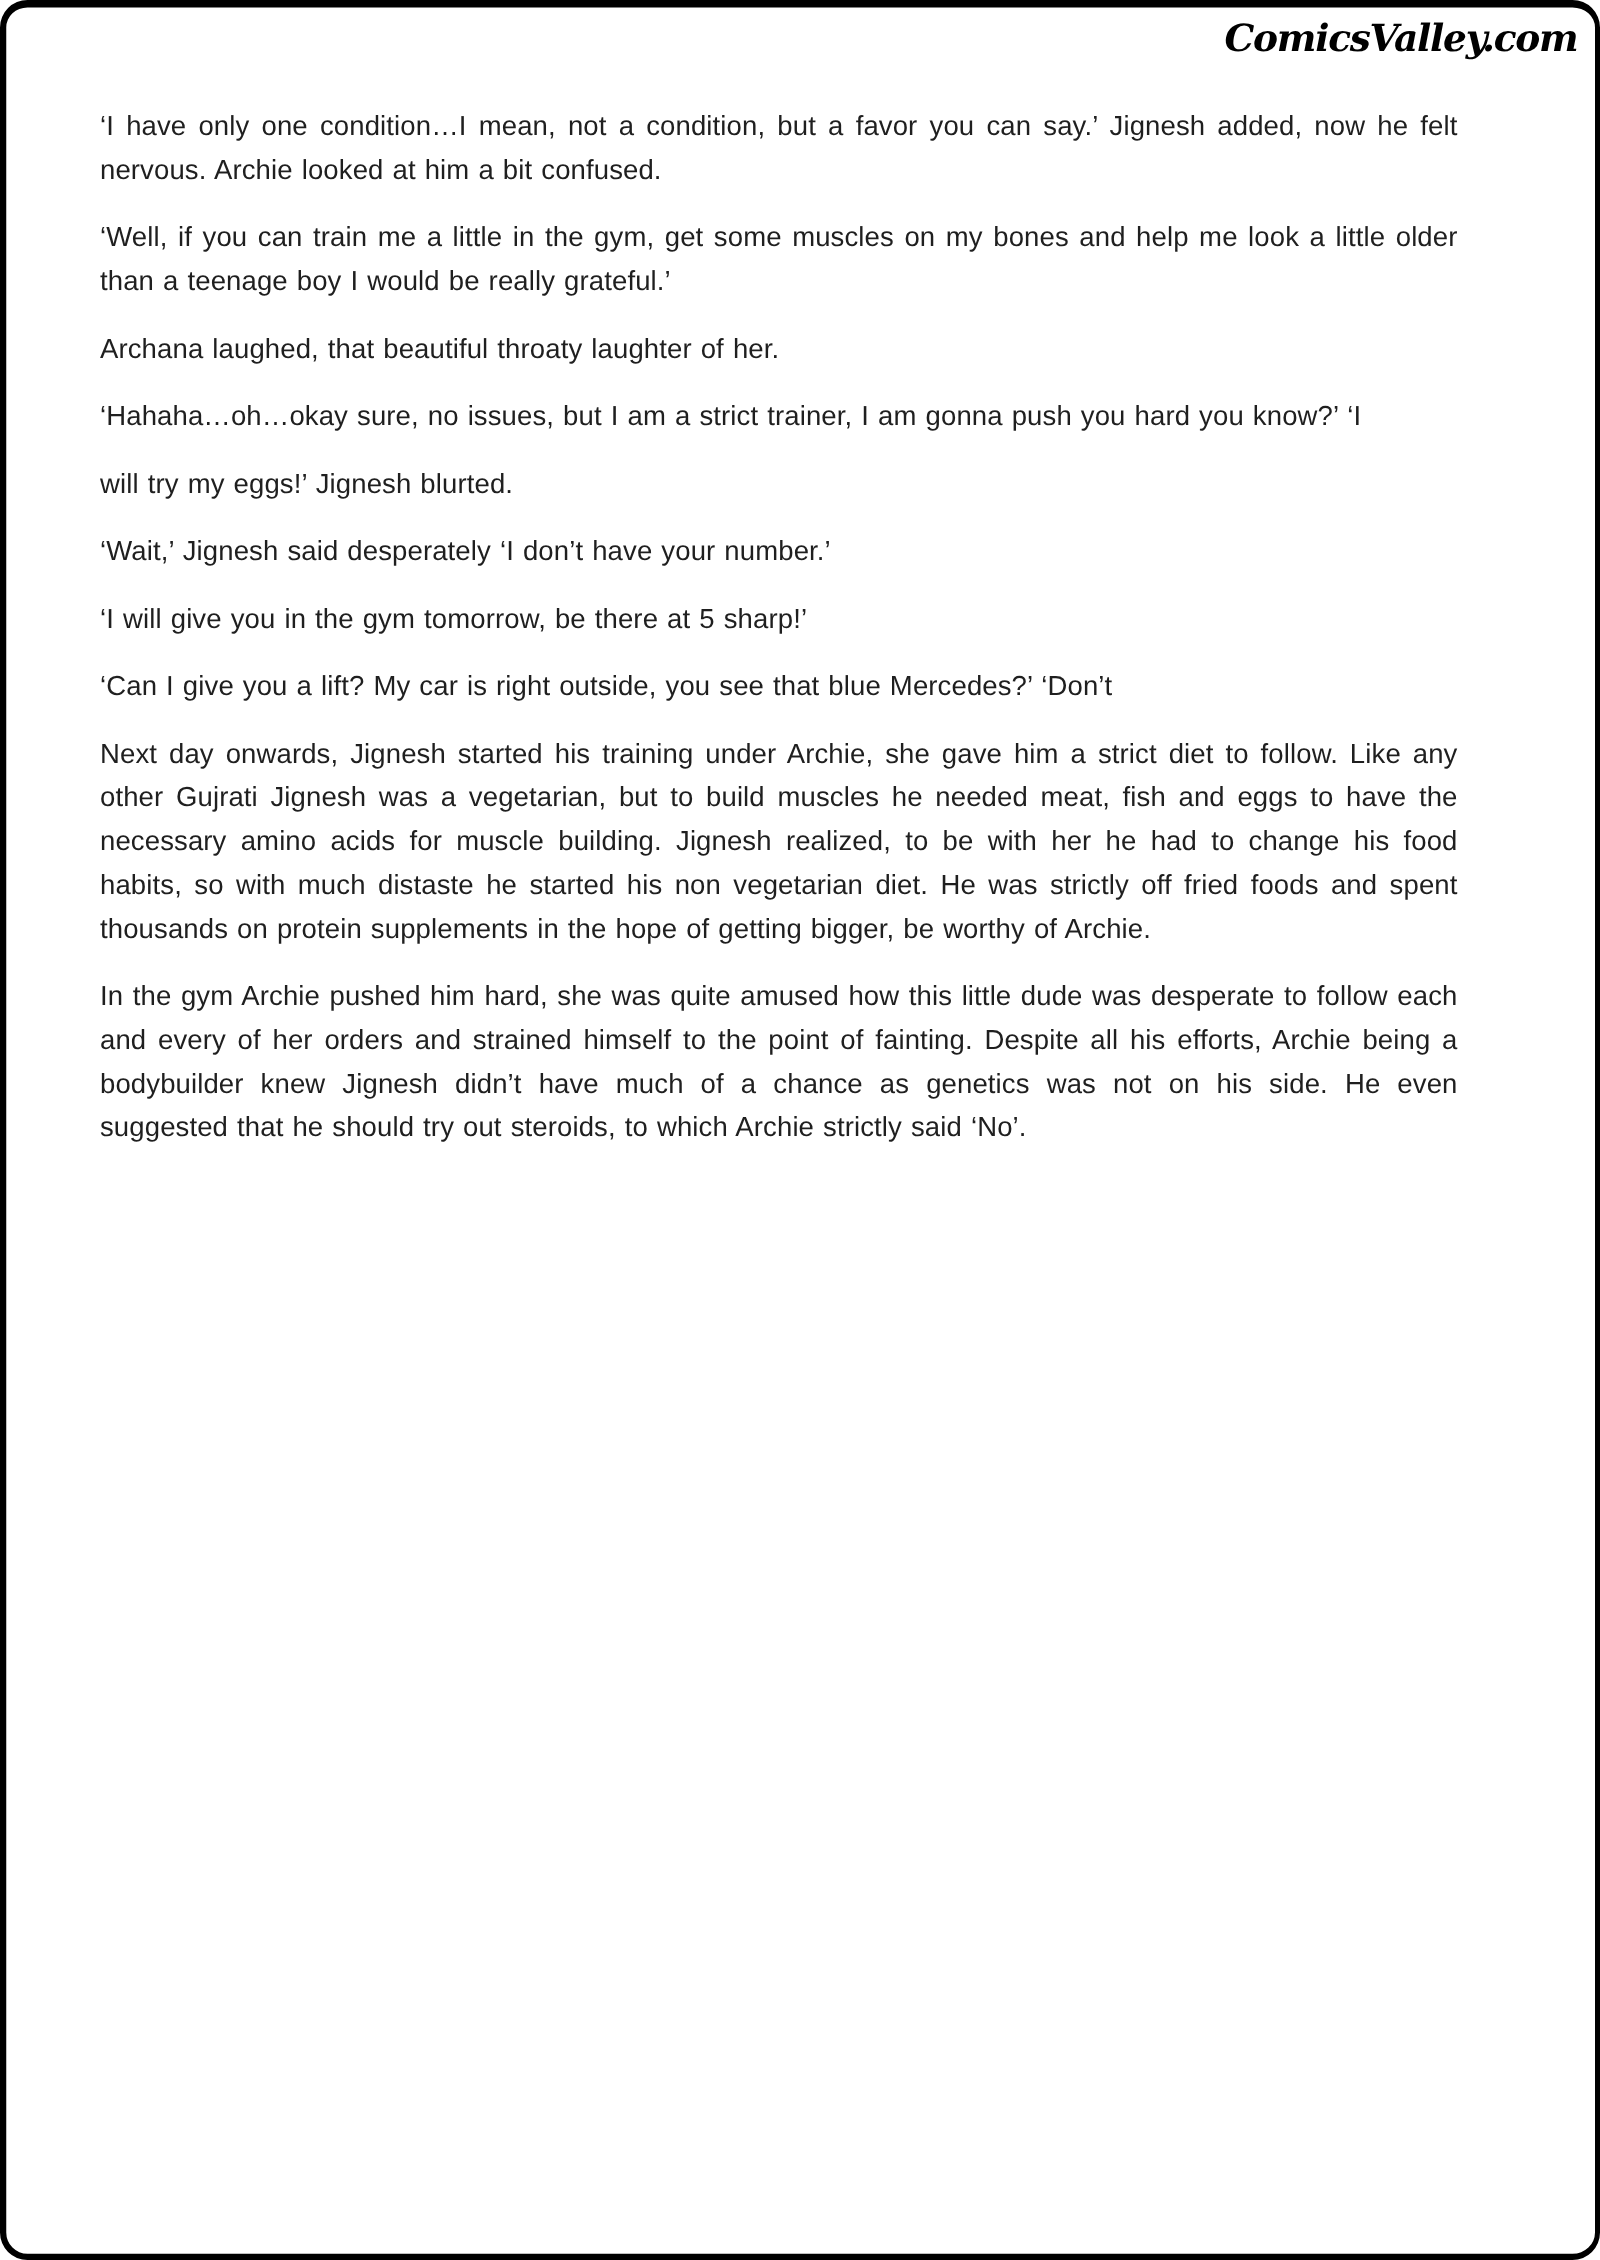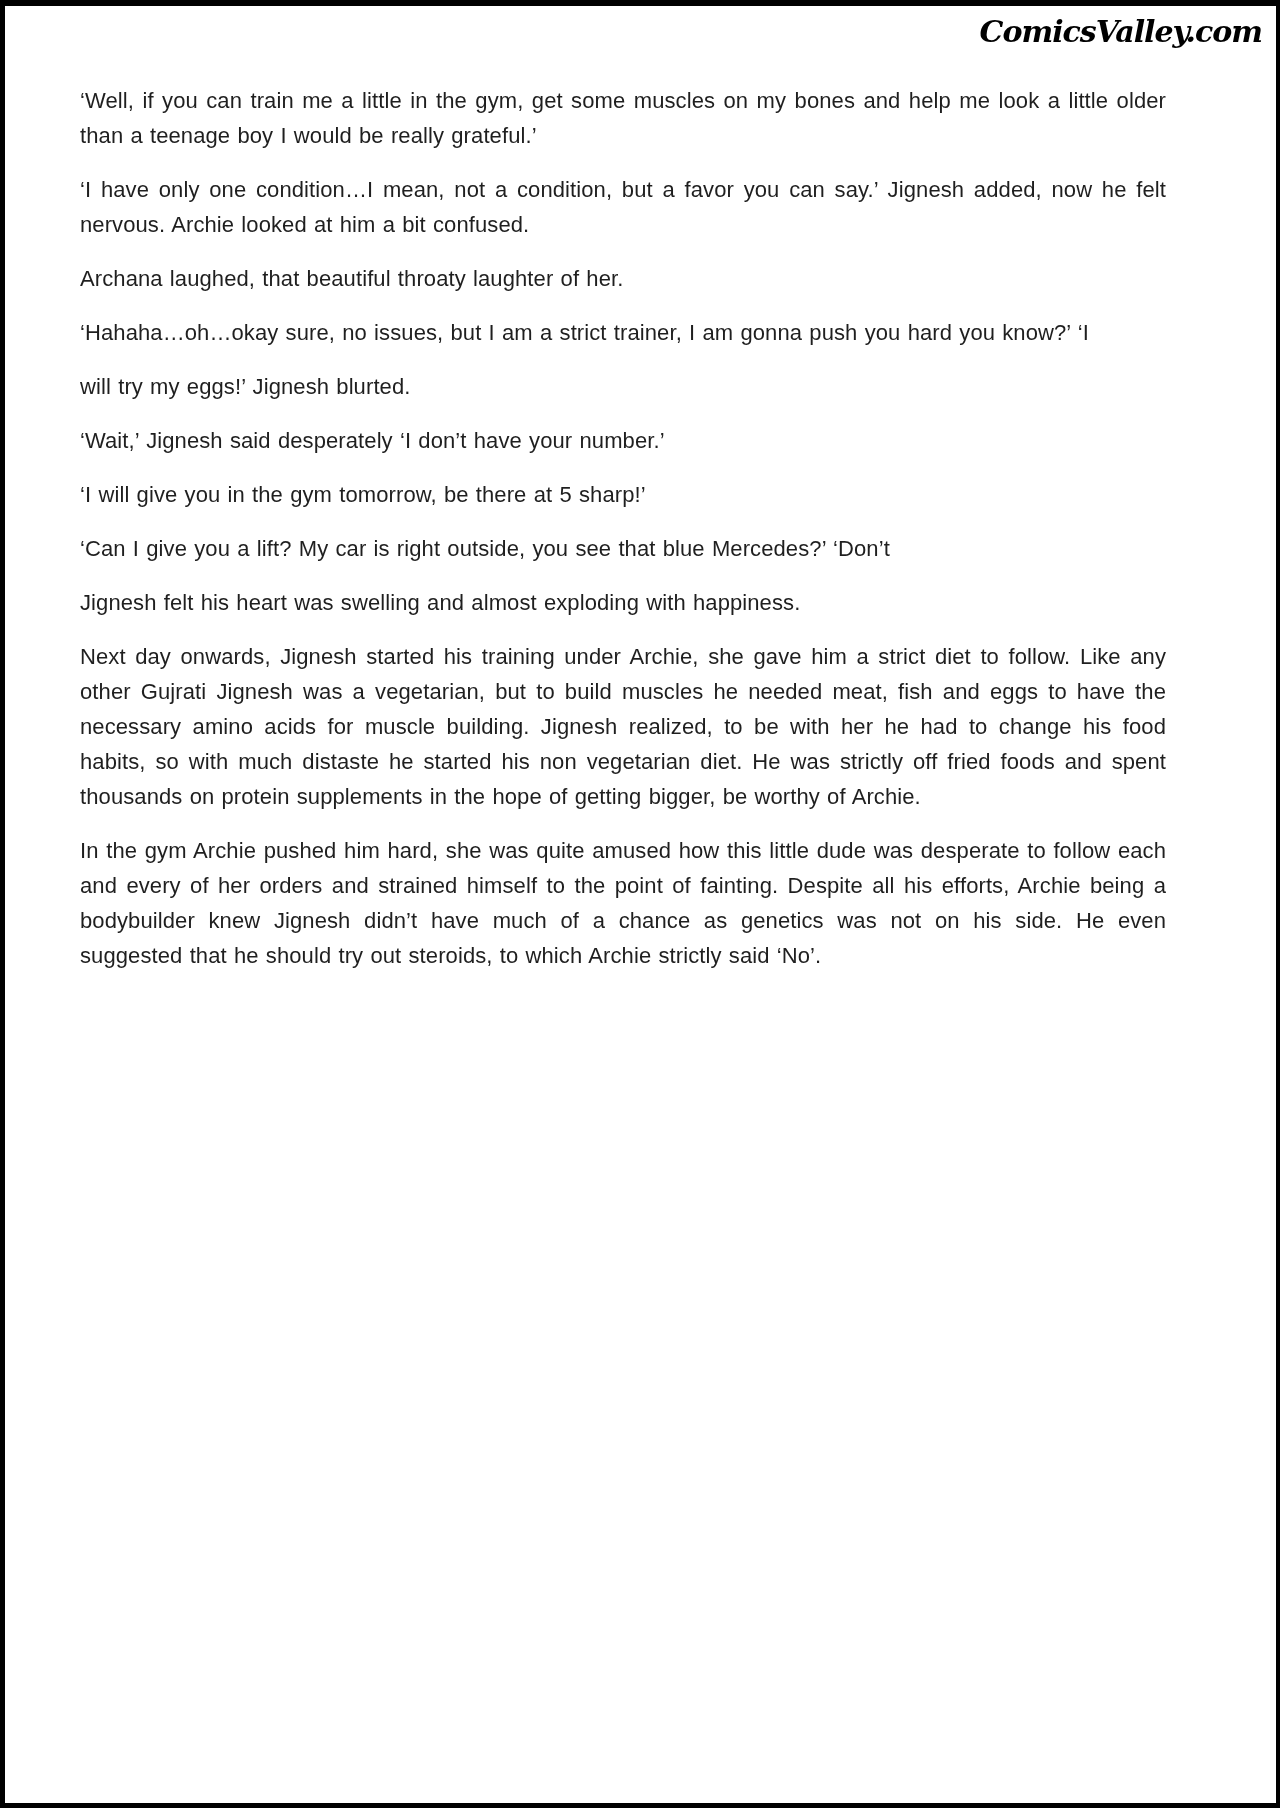--- a/index.html
+++ b/index.html
@@ -15,20 +15,21 @@
   .page {
     position: relative;
     width: 1280px;
     height: 1808px;
     box-sizing: border-box;
     background: #ffffff;
     border-style: solid;
     border-color: #000000;
     border-width: 6px 4px 5px 5px;
     overflow: hidden;
+    border-radius: 22px;
   }
   .logo {
     position: absolute;
     top: 8px;
     right: 14px;
     font-family: "DejaVu Serif", "Liberation Serif", serif;
     font-weight: bold;
     font-style: italic;
     font-size: 30px;
     letter-spacing: -1px;
@@ -52,26 +53,25 @@
   }
 </style>
 </head>
 <body>
 
 <div class="page">
 
   <div class="logo">ComicsValley.com</div>
 
   <div class="content">
+    <p>‘I have only one condition…I mean, not a condition, but a favor you can say.’ Jignesh added, now he felt nervous. Archie looked at him a bit confused.</p>
     <p>‘Well, if you can train me a little in the gym, get some muscles on my bones and help me look a little older than a teenage boy I would be really grateful.’</p>
-    <p>‘I have only one condition…I mean, not a condition, but a favor you can say.’ Jignesh added, now he felt nervous. Archie looked at him a bit confused.</p>
     <p>Archana laughed, that beautiful throaty laughter of her.</p>
     <p>‘Hahaha…oh…okay sure, no issues, but I am a strict trainer, I am gonna push you hard you know?’ ‘I</p>
     <p>will try my eggs!’ Jignesh blurted.</p>
     <p>‘Wait,’ Jignesh said desperately ‘I don’t have your number.’</p>
     <p>‘I will give you in the gym tomorrow, be there at 5 sharp!’</p>
     <p>‘Can I give you a lift? My car is right outside, you see that blue Mercedes?’ ‘Don’t</p>
-    <p>Jignesh felt his heart was swelling and almost exploding with happiness.</p>
     <p>Next day onwards, Jignesh started his training under Archie, she gave him a strict diet to follow. Like any other Gujrati Jignesh was a vegetarian, but to build muscles he needed meat, fish and eggs to have the necessary amino acids for muscle building. Jignesh realized, to be with her he had to change his food habits, so with much distaste he started his non vegetarian diet. He was strictly off fried foods and spent thousands on protein supplements in the hope of getting bigger, be worthy of Archie.</p>
     <p>In the gym Archie pushed him hard, she was quite amused how this little dude was desperate to follow each and every of her orders and strained himself to the point of fainting. Despite all his efforts, Archie being a bodybuilder knew Jignesh didn’t have much of a chance as genetics was not on his side. He even suggested that he should try out steroids, to which Archie strictly said ‘No’.</p>
   </div>
 
 </div>
 
 </body></html>

